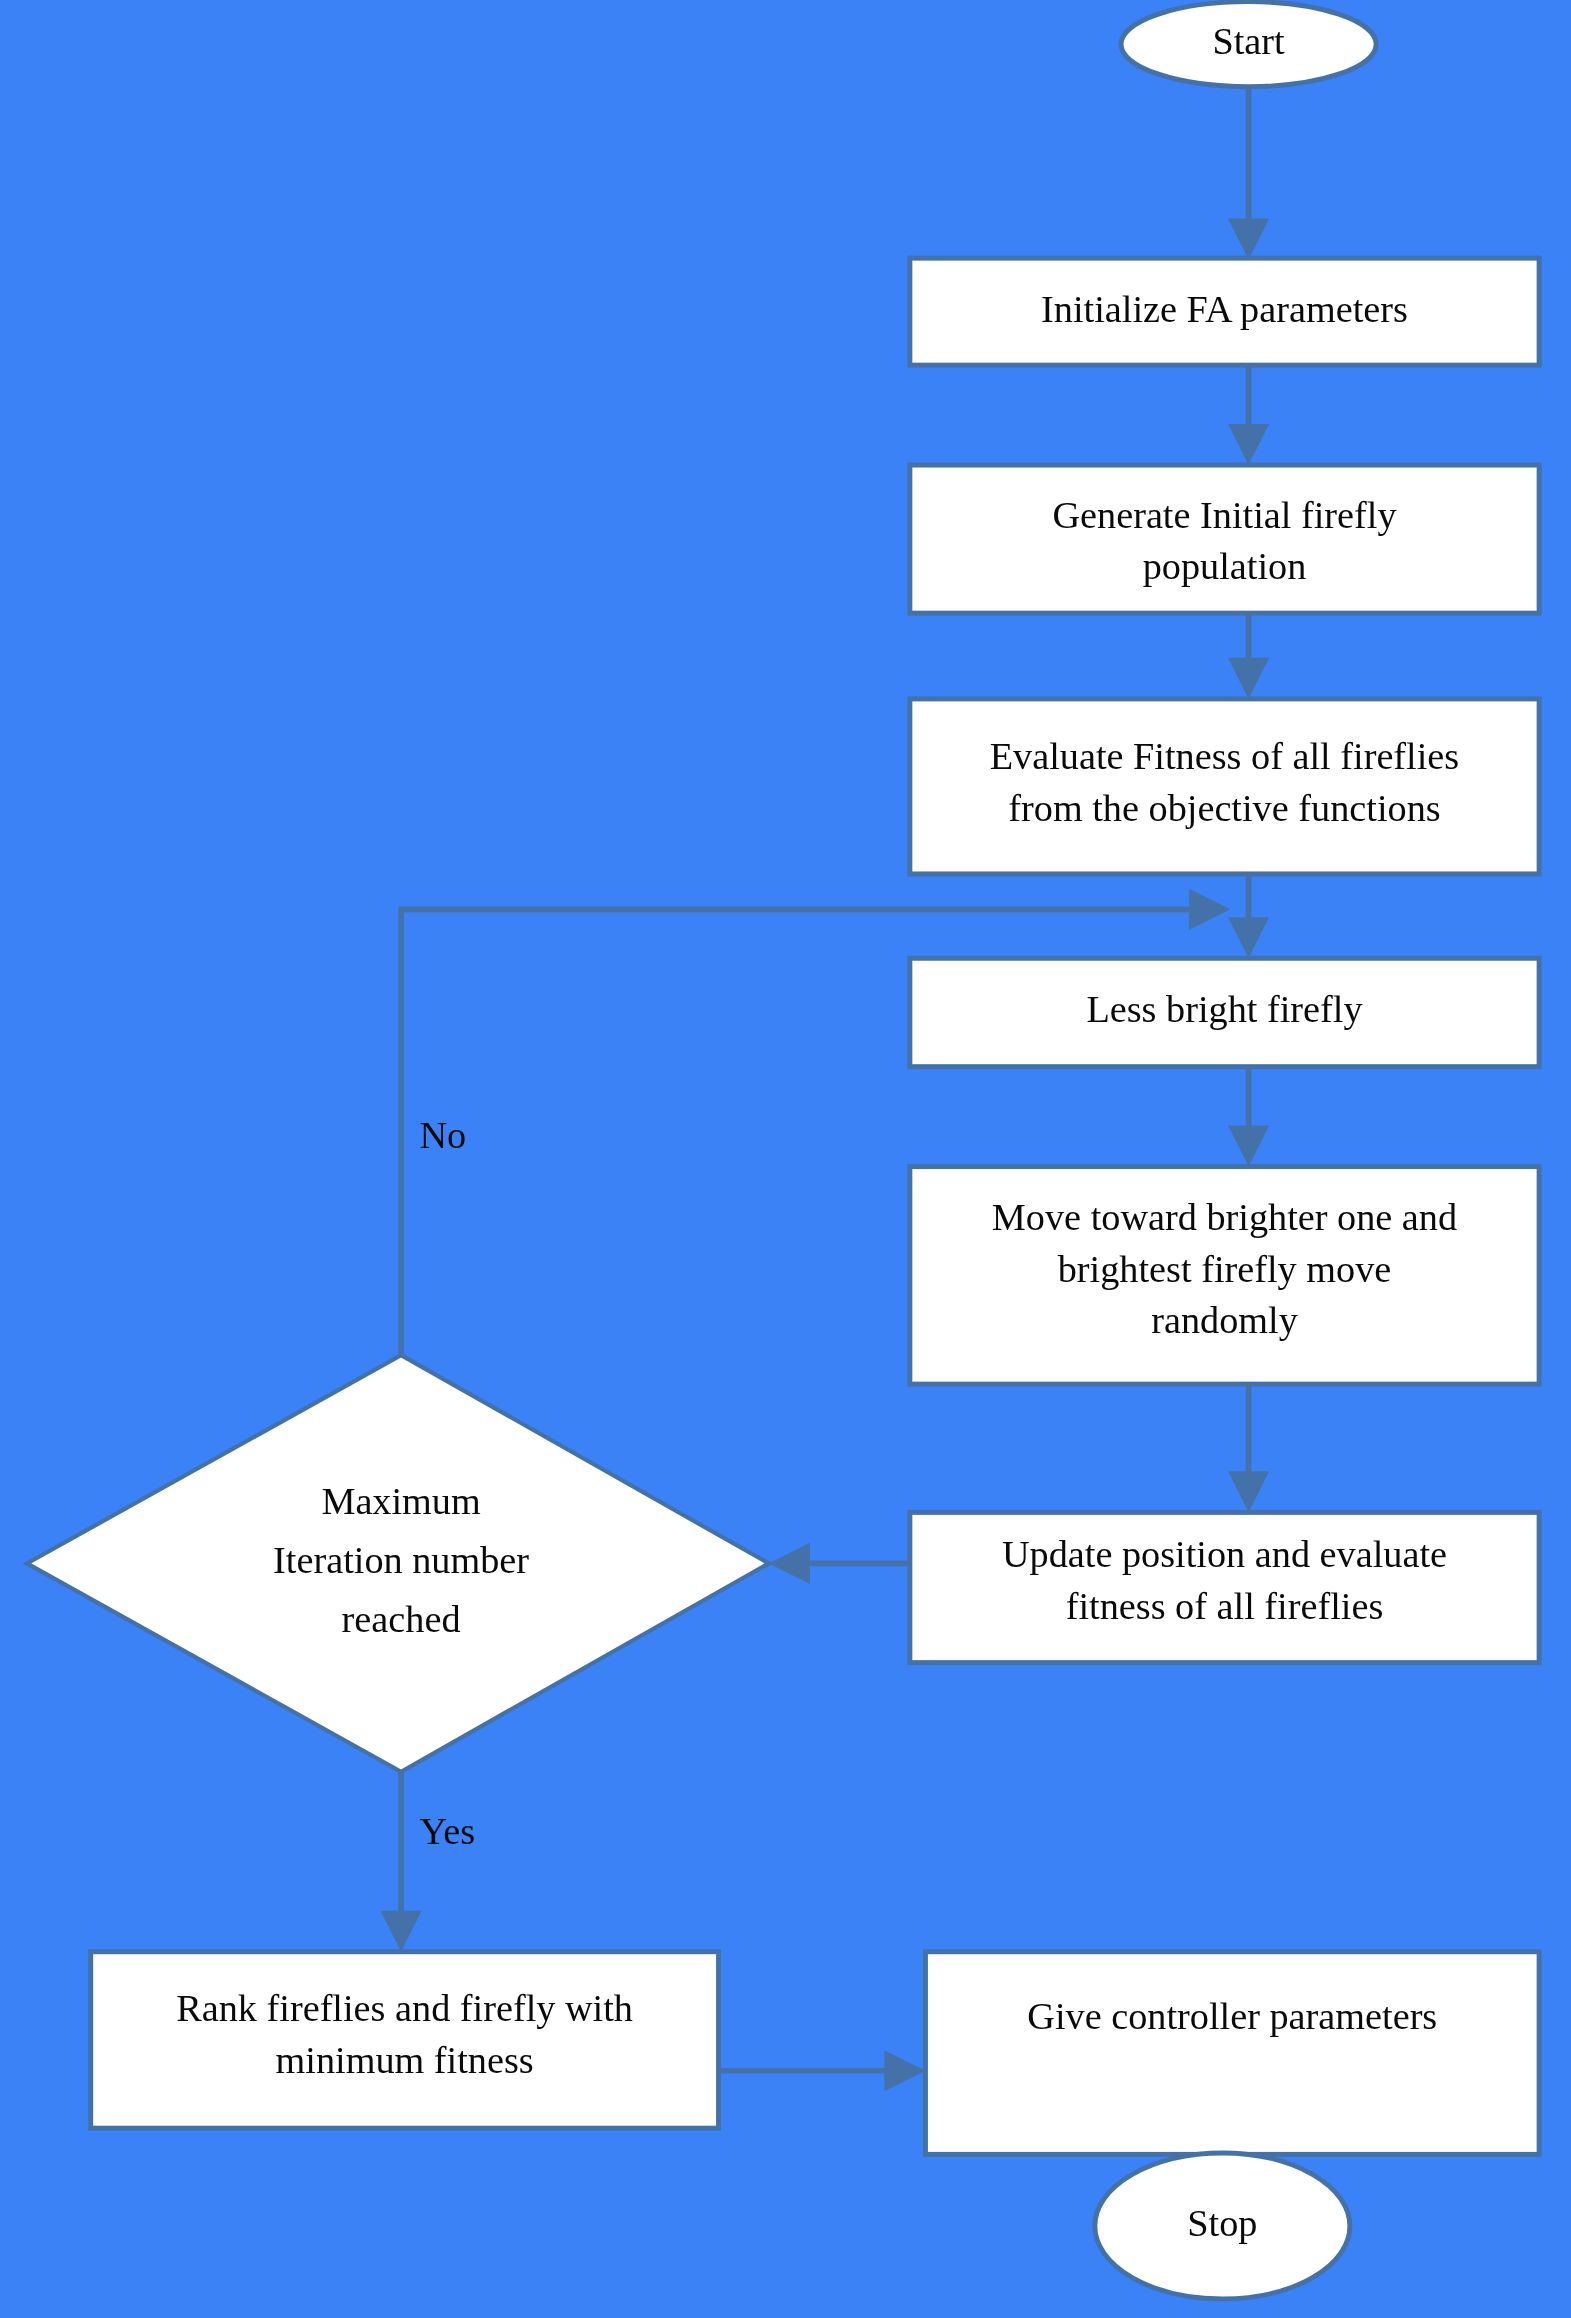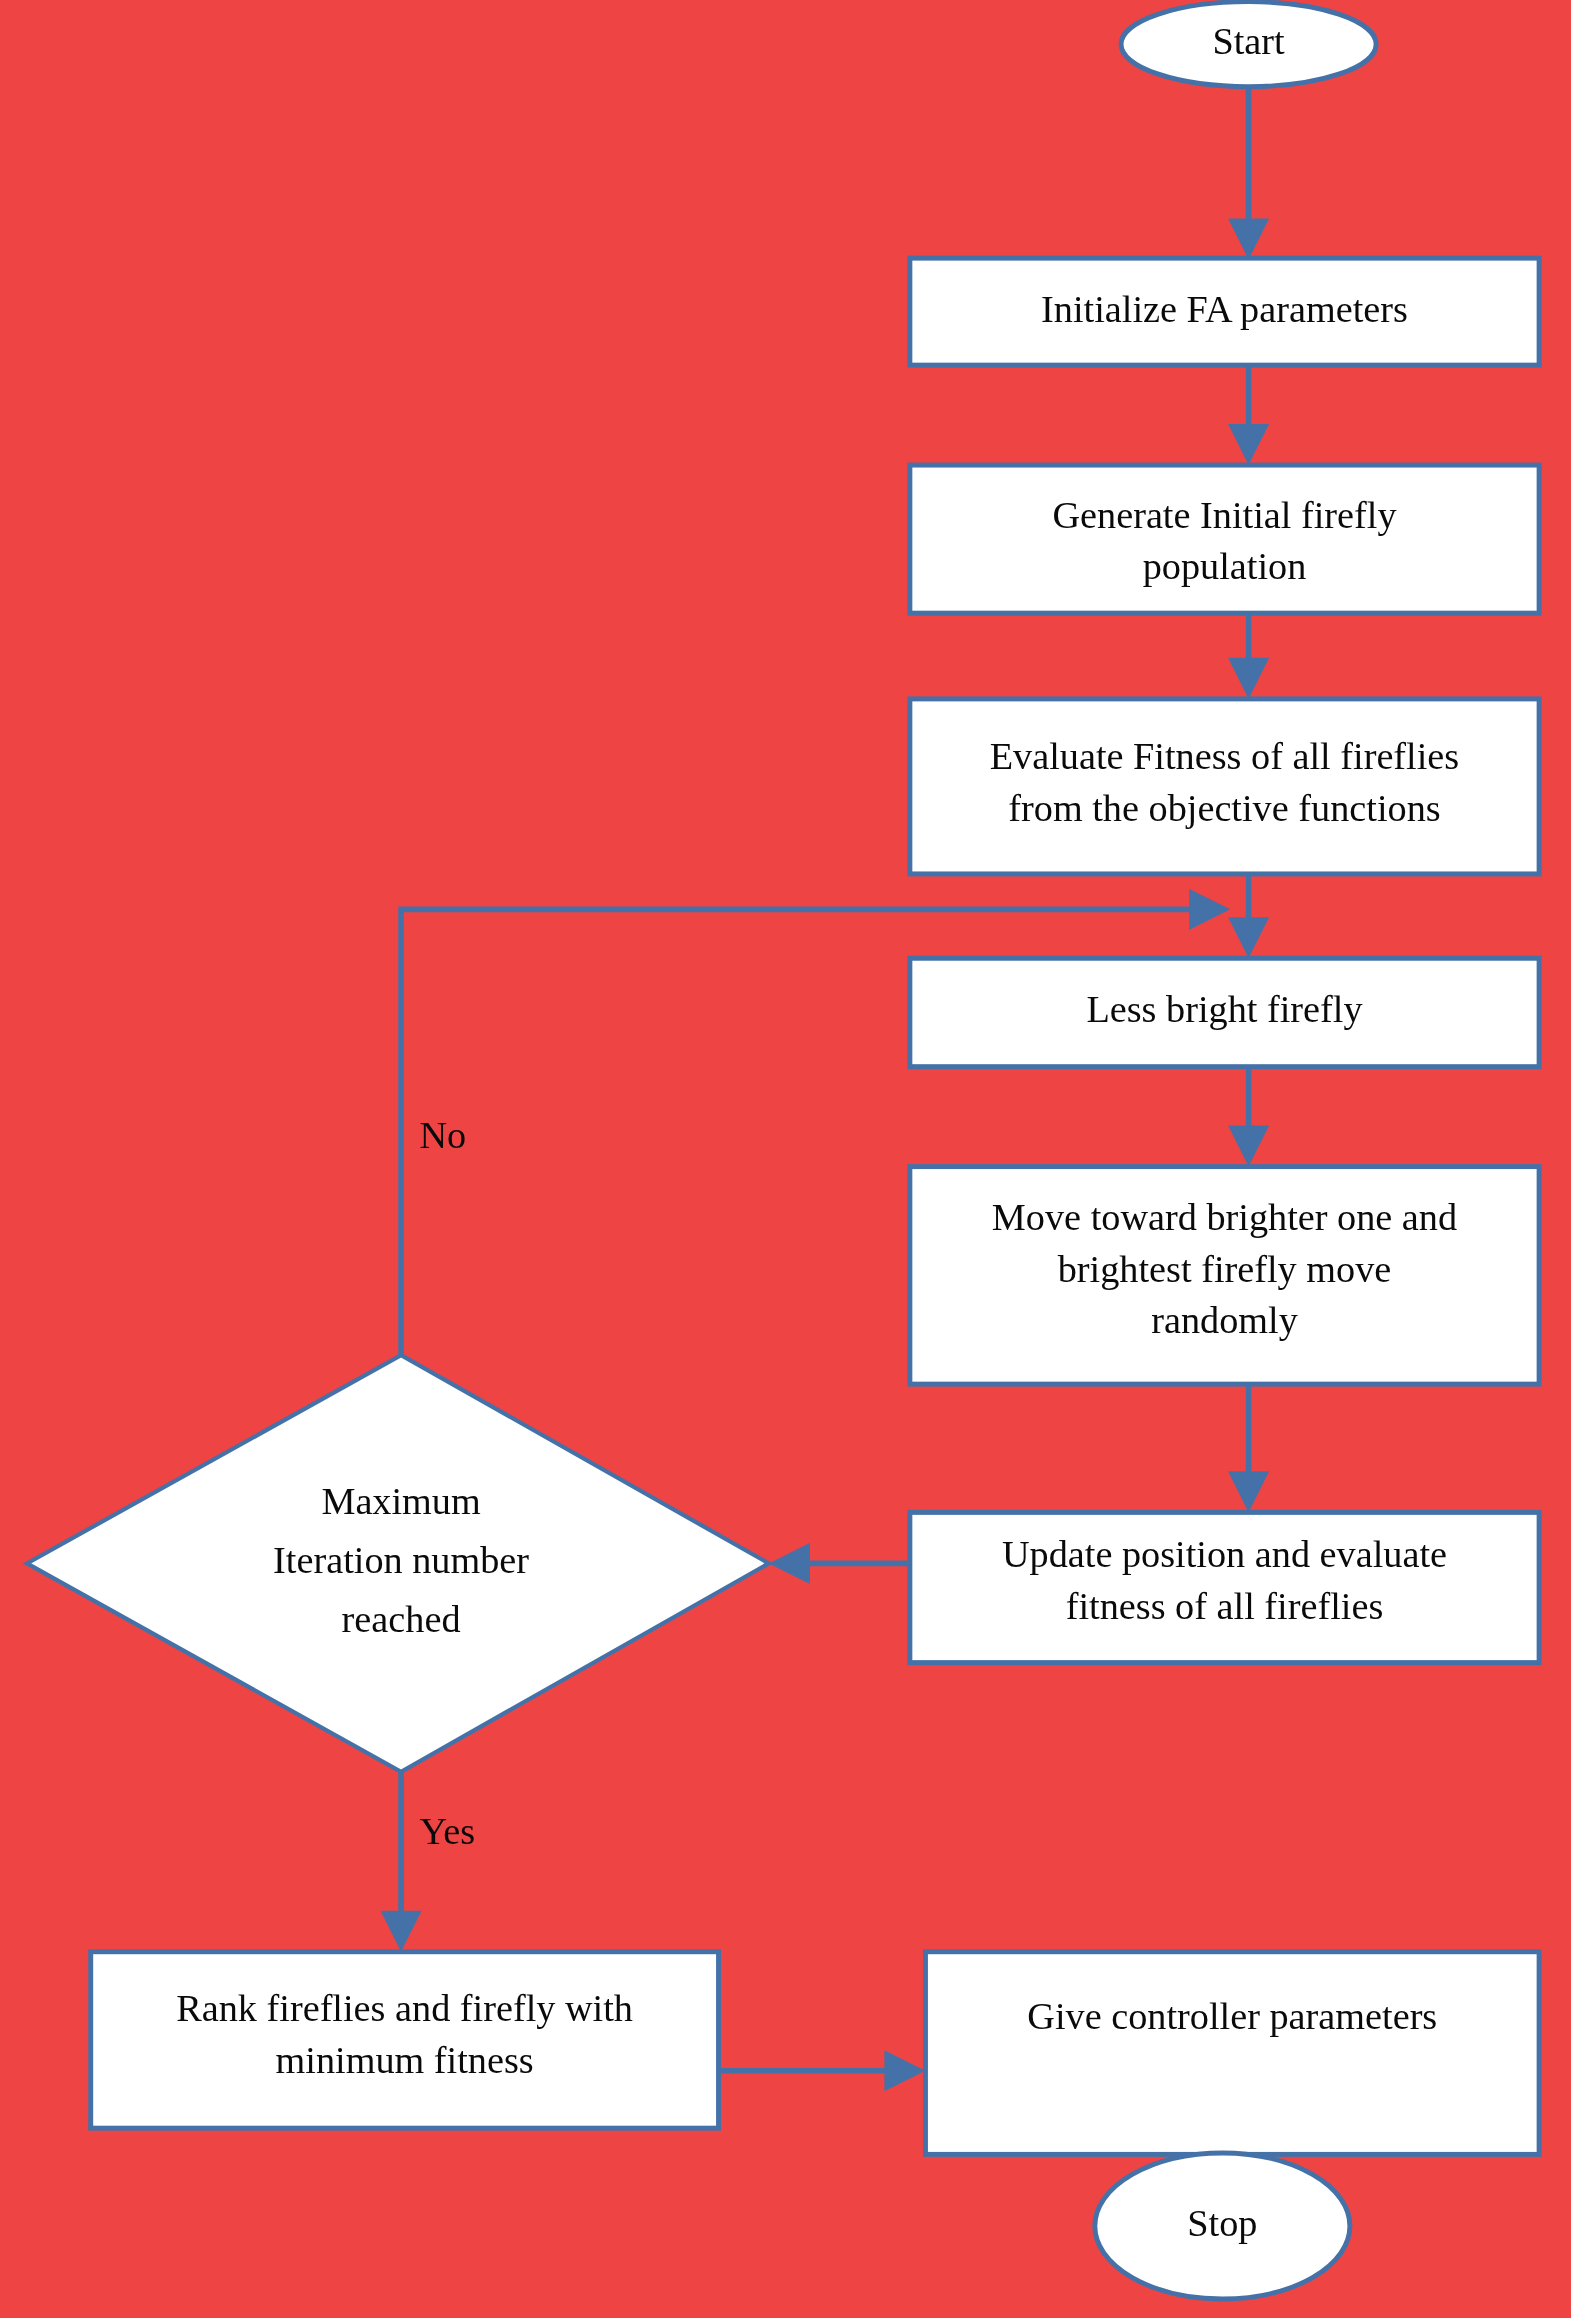--- a/index.html
+++ b/index.html
@@ -8,21 +8,21 @@
     padding: 0;
     background: #ffffff;
   }
   body {
     font-family: "Liberation Serif", "DejaVu Serif", serif;
   }
   #canvas {
     position: relative;
     width: 1571px;
     height: 2319px;
-    background: #ef4444;
+    background: #3b82f6;
     overflow: hidden;
   }
   svg#flow {
     position: absolute;
     top: 0;
     left: 0;
     width: 1571px;
     height: 2319px;
   }
   .node-shape {

